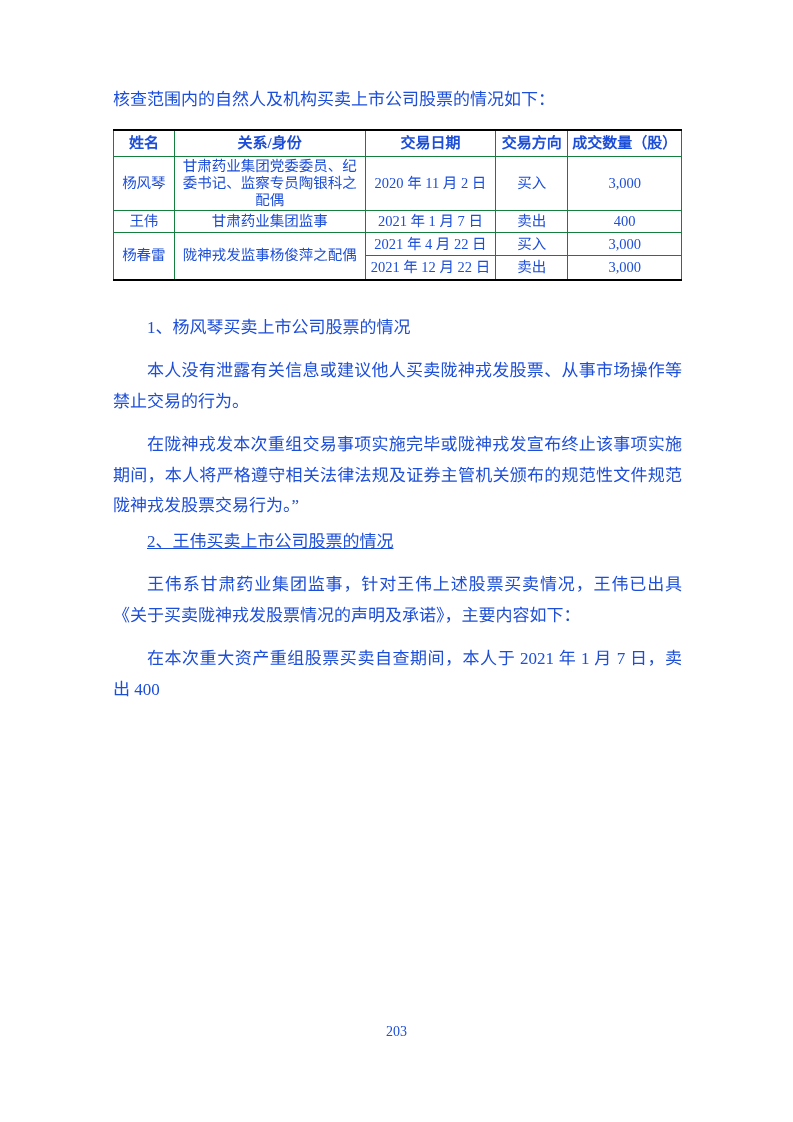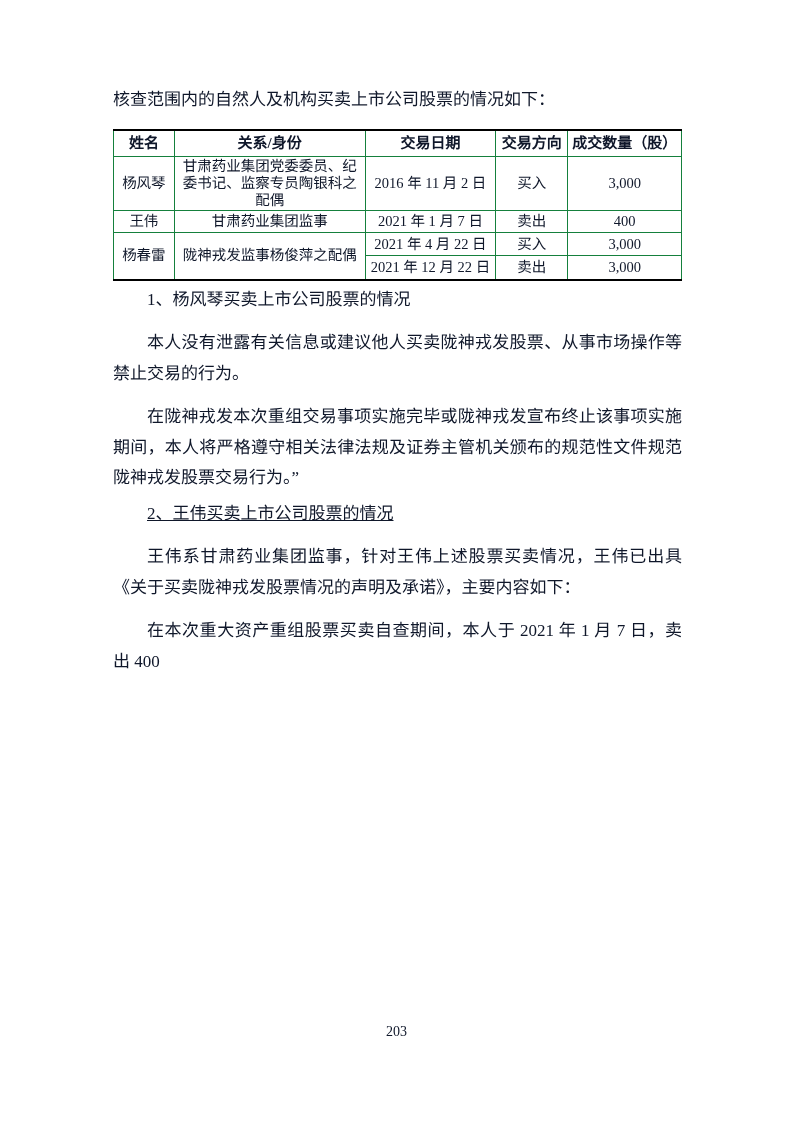--- a/index.html
+++ b/index.html
@@ -2,21 +2,21 @@
 <html lang="zh-CN"><head>
 <meta charset="utf-8">
 <style>
   * { margin: 0; padding: 0; box-sizing: border-box; }
   html, body { background: #ffffff; }
   .page {
     position: relative;
     width: 793px;
     height: 1122px;
     background: #ffffff;
-    color: #0f172a;
+    color: #1d4ed8;
     padding: 85px 111px 0 113px;
     font-family: "Liberation Serif", "DejaVu Serif", serif;
     overflow: hidden;
   }
   .intro {
     font-size: 17px;
     line-height: 30.5px;
     text-align: justify;
   }
   table.trades {
@@ -37,21 +37,21 @@
   }
   table.trades th { font-weight: bold; height: 27px; font-size: 15px; }
   tr.row-1 td { height: 37px; margin-top: 40px; }
   tr.row-2 td { height: 22px; }
   tr.row-3a td { height: 23px; }
   tr.row-3b td { height: 24px; margin-top: 40px; }
   .section-heading {
     font-size: 17px;
     font-weight: normal;
     line-height: 30.5px;
-    margin-top: 4px;
+    margin-top: 32px;
     text-indent: 2em;
   }
   .para {
     font-size: 17px;
     line-height: 30.5px;
     margin-top: 13px;
     text-align: justify;
     text-indent: 2em;
   }
   .page-number {
@@ -85,21 +85,21 @@
         <th>关系/身份</th>
         <th>交易日期</th>
         <th>交易方向</th>
         <th>成交数量（股）</th>
       </tr>
     </thead>
     <tbody>
       <tr class="row-1">
         <td>杨风琴</td>
         <td>甘肃药业集团党委委员、纪委书记、监察专员陶银科之配偶</td>
-        <td>2016 年 11 月 2 日</td>
+        <td>2020 年 11 月 2 日</td>
         <td>买入</td>
         <td>3,000</td>
       </tr>
       <tr class="row-2">
         <td>王伟</td>
         <td>甘肃药业集团监事</td>
         <td>2021 年 1 月 7 日</td>
         <td>卖出</td>
         <td>400</td>
       </tr>

